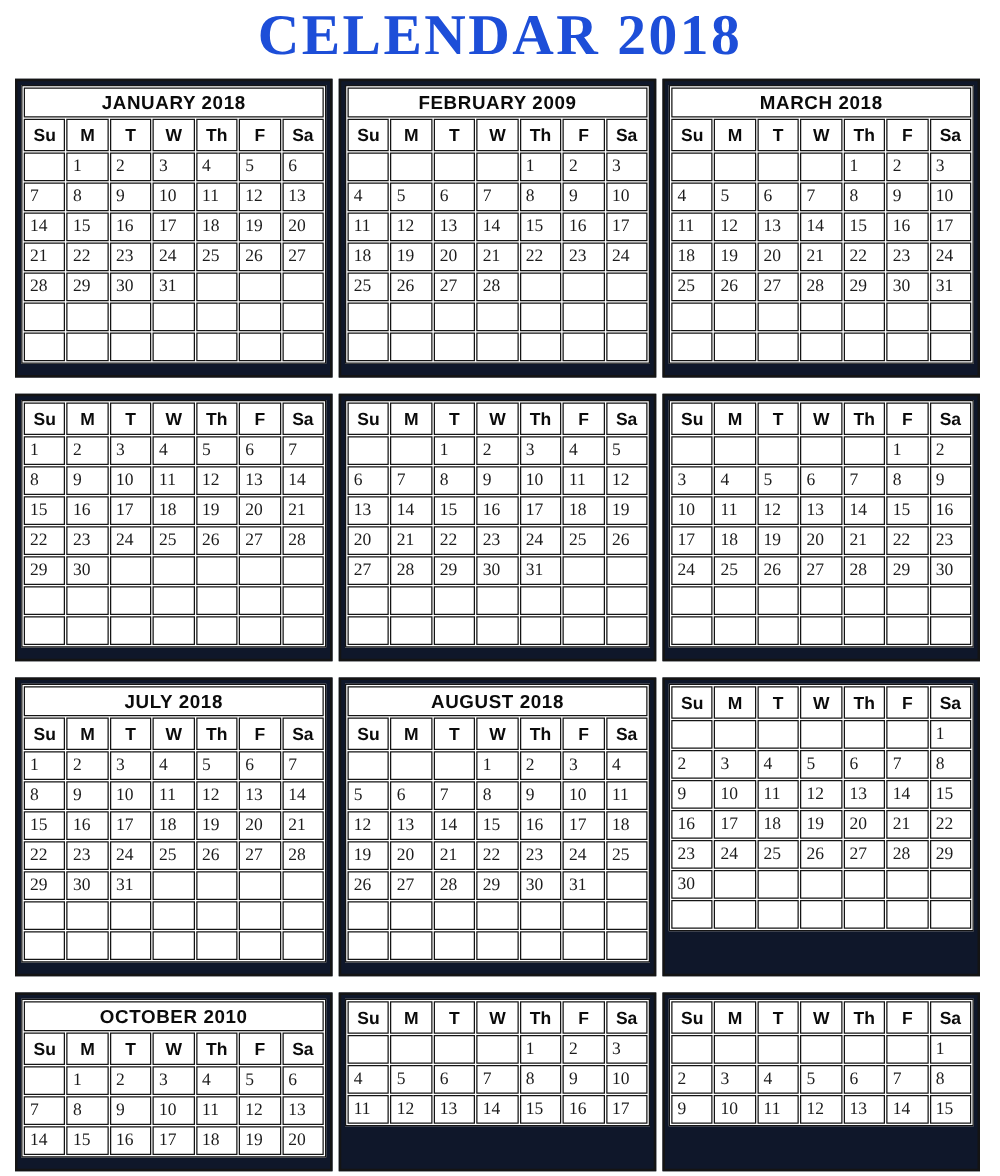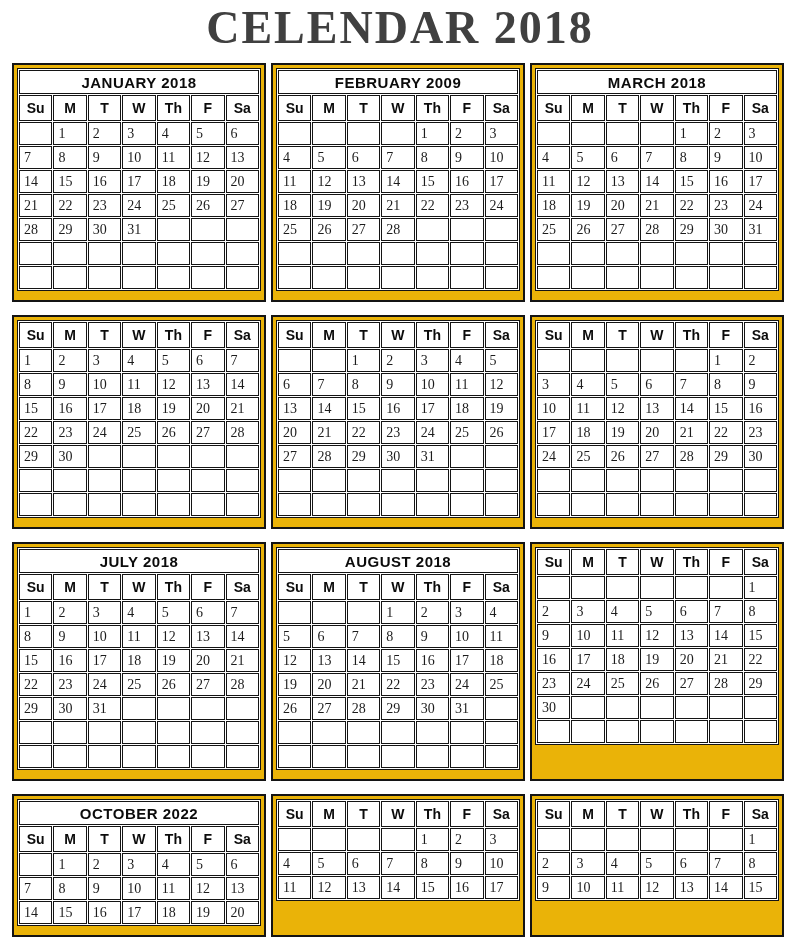--- a/index.html
+++ b/index.html
@@ -4,31 +4,31 @@
 <style>
   html,body{margin:0;padding:0;}
   body{
     width:800px;height:941px;background:#ffffff;
     font-family:"Liberation Sans",sans-serif;color:#0d0d0d;
     overflow:hidden;
   }
   .page-title{
     font-family:"Liberation Serif",serif;
     font-weight:bold;font-size:46px;line-height:56px;
-    text-align:center;margin:0 0 7px 0;letter-spacing:2px;color:#404040;
+    text-align:center;margin:0 0 7px 0;letter-spacing:2px;color:#1d4ed8;
   }
   .months-grid{
     display:grid;
     grid-template-columns:repeat(3,1fr);
     column-gap:5px;row-gap:13px;
     padding:0 16px 0 12px;
   }
   .month{
     border:2px solid #141414;
-    background:#eab308;
+    background:#0f172a;
     padding:3px 3px 9px 3px;
   }
   .month table{
     width:100%;
     table-layout:fixed;
     border-collapse:separate;
     border-spacing:1px;
     border:1px solid #141414;
     background:#ffffff;
   }
@@ -798,21 +798,21 @@
             <td class="date"></td>
           </tr>
         </tbody>
     </table>
   </div>
 
   <div class="month">
     <table>
       <thead>
         <tr>
-          <th class="month-title" colspan="7">OCTOBER 2022</th>
+          <th class="month-title" colspan="7">OCTOBER 2010</th>
         </tr>
         <tr class="days-row">
             <th class="day">Su</th>
             <th class="day">M</th>
             <th class="day">T</th>
             <th class="day">W</th>
             <th class="day">Th</th>
             <th class="day">F</th>
             <th class="day">Sa</th>
           </tr>

